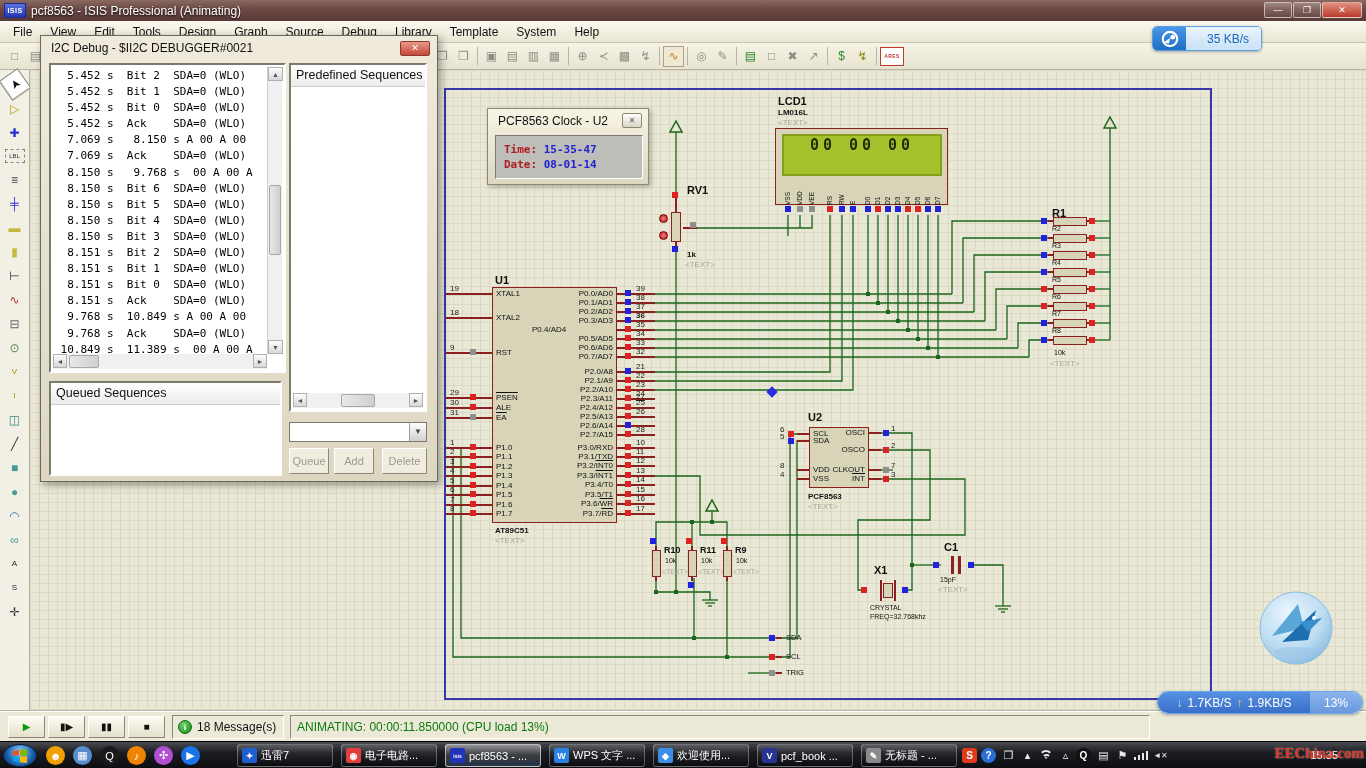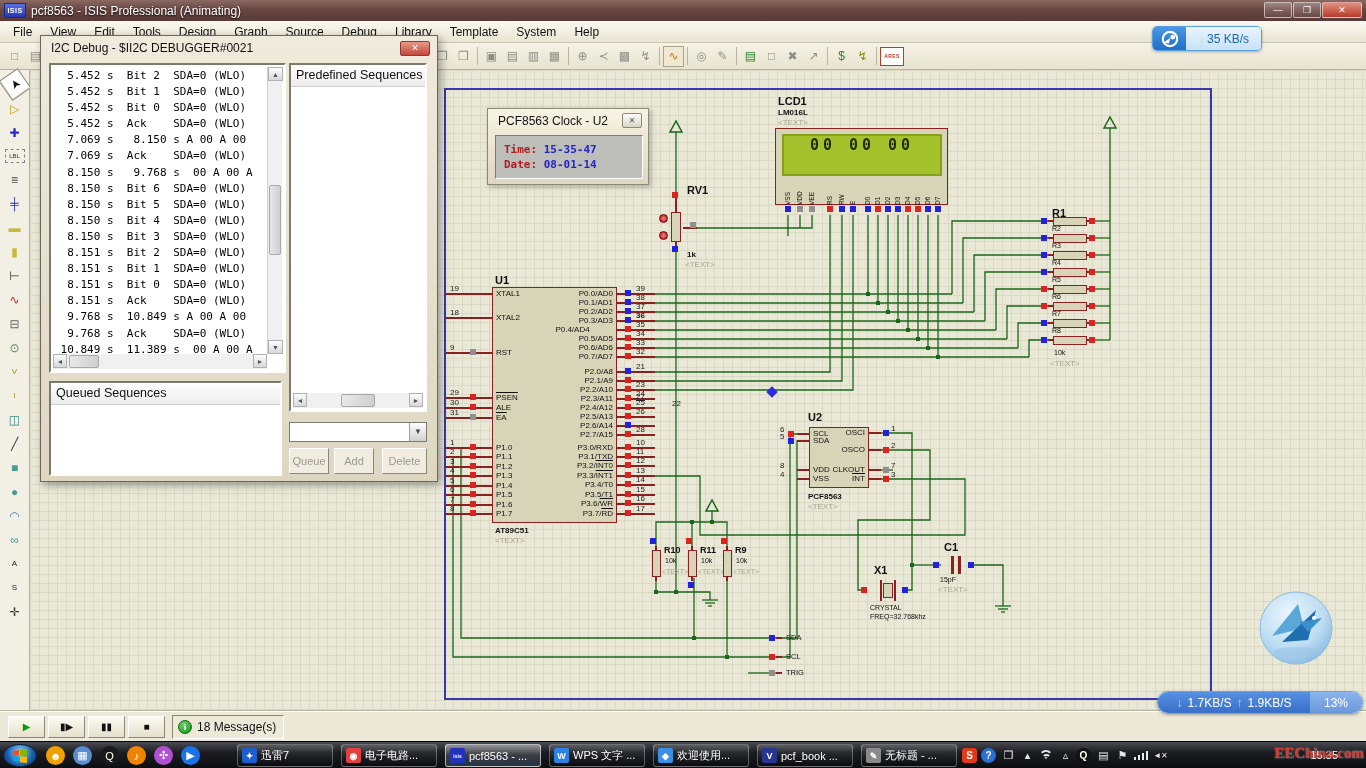--- a/index.html
+++ b/index.html
@@ -357,40 +357,40 @@
     <div class="sq blue" style="left: 625px; top: 308px;"></div>
     <div class="pnum" style="left: 636px; top: 302px;">37</div>
     <div class="plab" style="left: 532px; top: 307px; width: 81px; text-align: right;">P0.2/AD2</div>
     <div class="stub" style="left: 617px; top: 320px; width: 38px;"></div>
     <div class="sq blue" style="left: 625px; top: 317px;"></div>
     <div class="pnum" style="left: 636px; top: 311px; font-weight: bold;">36</div>
     <div class="plab" style="left: 532px; top: 316px; width: 81px; text-align: right;">P0.3/AD3</div>
     <div class="stub" style="left: 617px; top: 329px; width: 38px;"></div>
     <div class="sq red" style="left: 625px; top: 326px;"></div>
     <div class="pnum" style="left: 636px; top: 320px;">35</div>
-    <div class="plab" style="left: 532px; top: 325px; width: 81px; text-align: center;">P0.4/AD4</div>
+    <div class="plab" style="left: 532px; top: 325px; width: 81px; text-align: left;">P0.4/AD4</div>
     <div class="stub" style="left: 617px; top: 338px; width: 38px;"></div>
     <div class="sq red" style="left: 625px; top: 335px;"></div>
     <div class="pnum" style="left: 636px; top: 329px;">34</div>
     <div class="plab" style="left: 532px; top: 334px; width: 81px; text-align: right;">P0.5/AD5</div>
     <div class="stub" style="left: 617px; top: 347px; width: 38px;"></div>
     <div class="sq red" style="left: 625px; top: 344px;"></div>
     <div class="pnum" style="left: 636px; top: 338px;">33</div>
     <div class="plab" style="left: 532px; top: 343px; width: 81px; text-align: right;">P0.6/AD6</div>
     <div class="stub" style="left: 617px; top: 356px; width: 38px;"></div>
     <div class="sq red" style="left: 625px; top: 353px;"></div>
     <div class="pnum" style="left: 636px; top: 347px;">32</div>
     <div class="plab" style="left: 532px; top: 352px; width: 81px; text-align: right;">P0.7/AD7</div>
     <div class="stub" style="left: 617px; top: 371px; width: 38px;"></div>
     <div class="sq blue" style="left: 625px; top: 368px;"></div>
     <div class="pnum" style="left: 636px; top: 362px;">21</div>
     <div class="plab" style="left: 532px; top: 367px; width: 81px; text-align: right;">P2.0/A8</div>
     <div class="stub" style="left: 617px; top: 380px; width: 38px;"></div>
     <div class="sq red" style="left: 625px; top: 377px;"></div>
-    <div class="pnum" style="left: 672px; top: 371px; margin-top: 28px;">22</div>
+    <div class="pnum" style="left: 636px; top: 371px;">22</div>
     <div class="plab" style="left: 532px; top: 376px; width: 81px; text-align: right;">P2.1/A9</div>
     <div class="stub" style="left: 617px; top: 389px; width: 38px;"></div>
     <div class="sq red" style="left: 625px; top: 386px;"></div>
     <div class="pnum" style="left: 636px; top: 380px;">23</div>
     <div class="plab" style="left: 532px; top: 385px; width: 81px; text-align: right;">P2.2/A10</div>
     <div class="stub" style="left: 617px; top: 398px; width: 38px;"></div>
     <div class="sq red" style="left: 625px; top: 395px;"></div>
     <div class="pnum" style="left: 636px; top: 389px;">24</div>
     <div class="plab" style="left: 532px; top: 394px; width: 81px; text-align: right;">P2.3/A11</div>
     <div class="stub" style="left: 617px; top: 407px; width: 38px;"></div>
@@ -689,20 +689,23 @@
   <div id="pbwrap">
       <div class="pb" style="left: 8px;"><span class="grn">▶</span></div>
       <div class="pb" style="left: 48px;"><span>▮▶</span></div>
       <div class="pb" style="left: 88px;"><span>▮▮</span></div>
       <div class="pb" style="left: 128px;"><span>■</span></div>
     </div>
   <div id="msgbox">
     <div class="infoico">i</div>
     <span>18 Message(s)</span>
   </div>
+  <div id="statbox">
+    <span>ANIMATING: 00:00:11.850000 (CPU load 13%)</span>
+  </div>
 </div>
 
 <div id="taskbar">
   <div id="orb">
     <svg width="18" height="18" viewBox="0 0 18 18">
       <path d="M2,4 8,3 8,8.5 2,8.5Z" fill="#f25022"></path>
         <path d="M9,2.8 16,2 16,8.5 9,8.5Z" fill="#7fba00"></path>
       <path d="M2,9.5 8,9.5 8,15 2,14Z" fill="#00a4ef"></path>
         <path d="M9,9.5 16,9.5 16,16 9,15.2Z" fill="#ffb900"></path>
     </svg>

